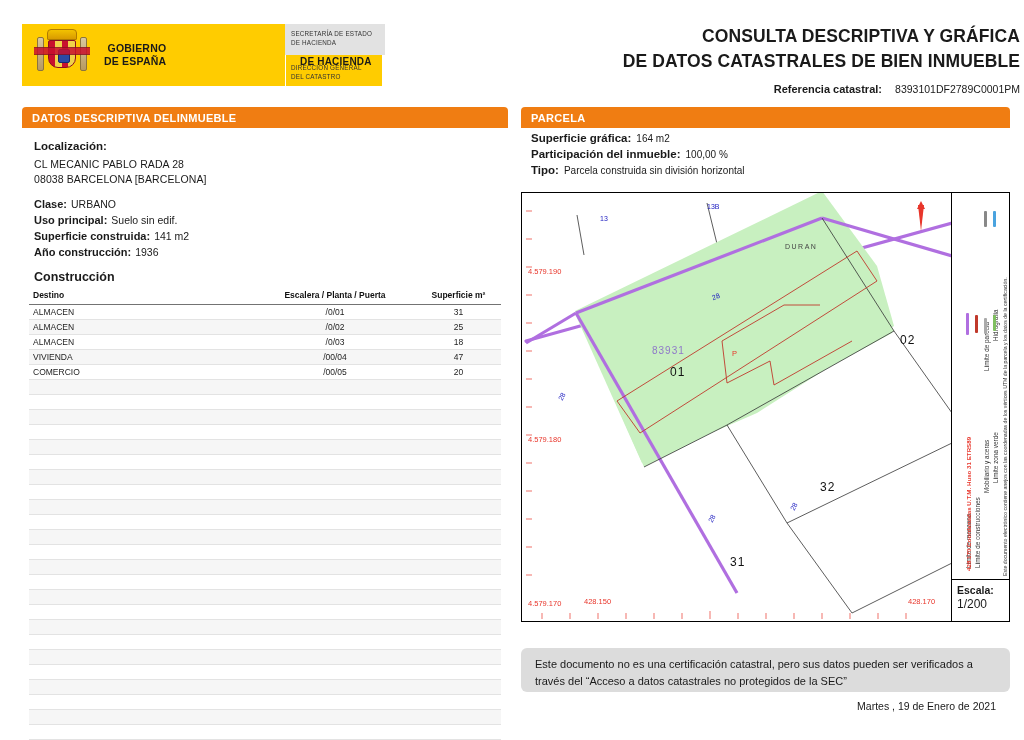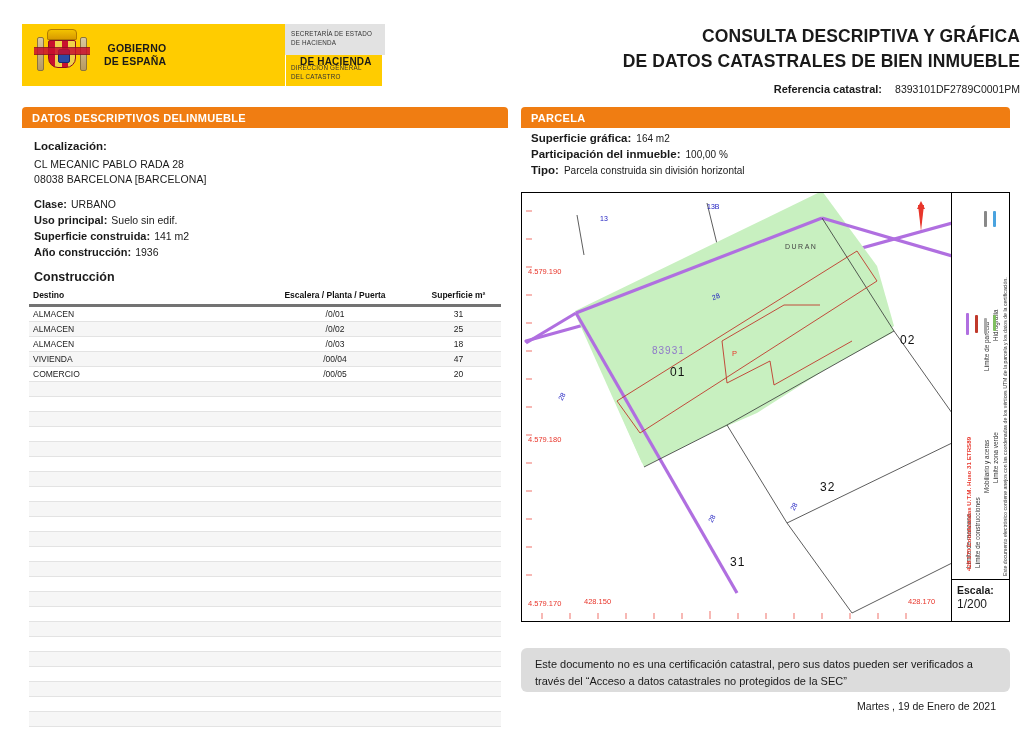--- a/index.html
+++ b/index.html
@@ -60,21 +60,21 @@
   .loc-title { font-size: 11.5px; font-weight: 700; margin: 6px 0 6px 12px; }
   .addr { font-size: 10.5px; margin: 0 0 3px 12px; letter-spacing: .1px; }
   .kv { font-size: 11px; margin: 0 0 4px 12px; }
   .kv b { font-weight: 700; }
   .kv span { font-size: 10.5px; margin-left: 4px; }
   .constr-title { font-size: 12.5px; font-weight: 700; margin: 12px 0 5px 12px; }
 
   table.constr { position: absolute; left: 29px; top: 287px; width: 472px; border-collapse: collapse; table-layout: fixed; }
   table.constr th {
     font-size: 8.5px; font-weight: 700; text-align: left; padding: 3px 2px 4px 4px;
-    border-bottom: 3px solid #737373; color: #111;
+    border-bottom: 1px solid #737373; color: #111;
   }
   table.constr th.c { text-align: center; }
   table.constr td {
     font-size: 8.5px; padding: 2px 2px 2px 4px; height: 12px;
     border-bottom: 1px solid #e3e3e3; color: #222;
   }
   table.constr td.c { text-align: center; }
   table.constr tr.alt td { background: #f6f6f6; }
   table.constr tr.empty td { height: 12px; }
 
@@ -160,21 +160,21 @@
       <div class="title-l1">CONSULTA DESCRIPTIVA Y GRÁFICA</div>
       <div class="title-l2">DE DATOS CATASTRALES DE BIEN INMUEBLE</div>
       <div class="refline">
         <span class="lbl">Referencia catastral:</span>
         <span class="val">8393101DF2789C0001PM</span>
       </div>
     </div>
   </div>
 
   <div class="panel-head" id="panel-left-head">
-    <span class="thin">DATOS DESCRIPTIVOS DEL </span>
+    <span class="thin">DATOS DESCRIPTIVA DEL </span>
       <span>INMUEBLE</span>
   </div>
 
   <div class="left-body">
     <div class="loc-title">Localización:</div>
     <div class="addr">CL MECANIC PABLO RADA 28</div>
     <div class="addr">08038 BARCELONA [BARCELONA]</div>
     <div style="height:10px"></div>
     <div class="kv">
       <b>Clase:</b><span>URBANO</span>

